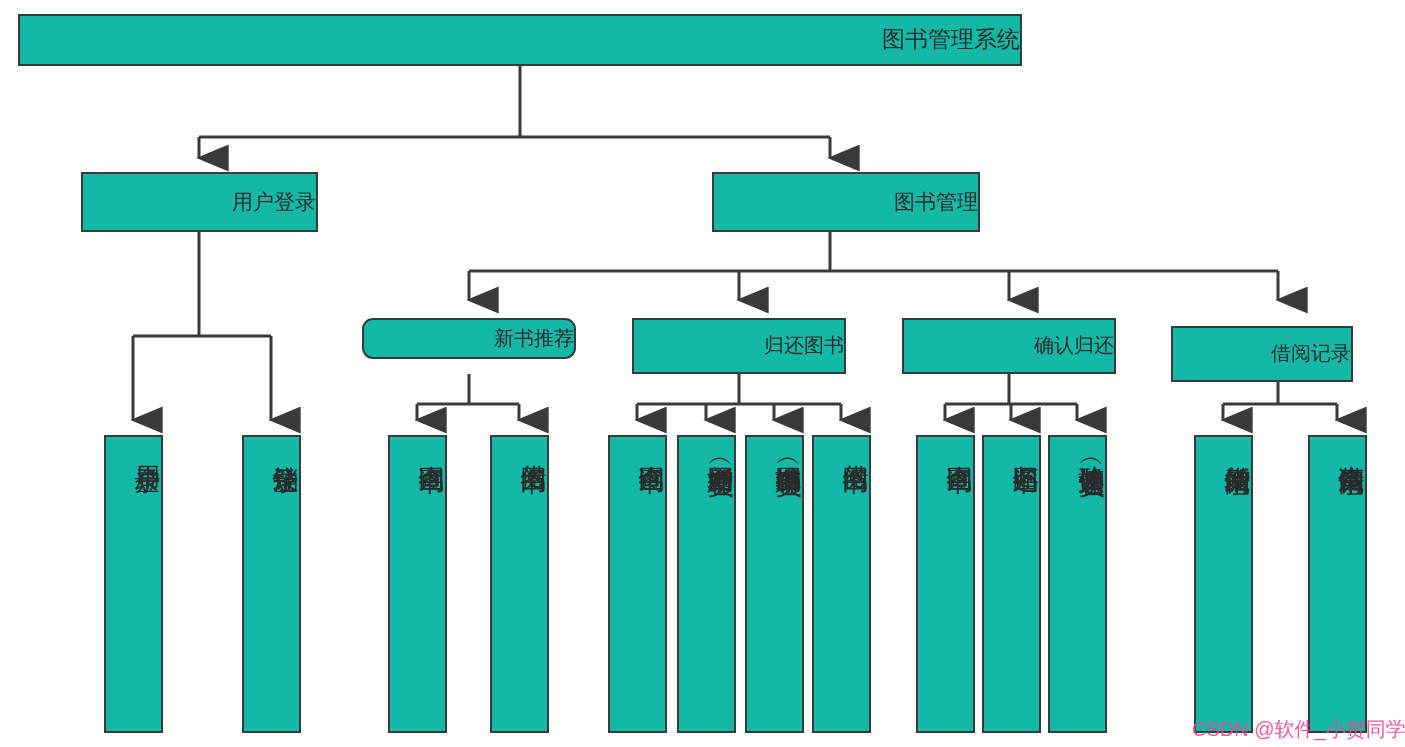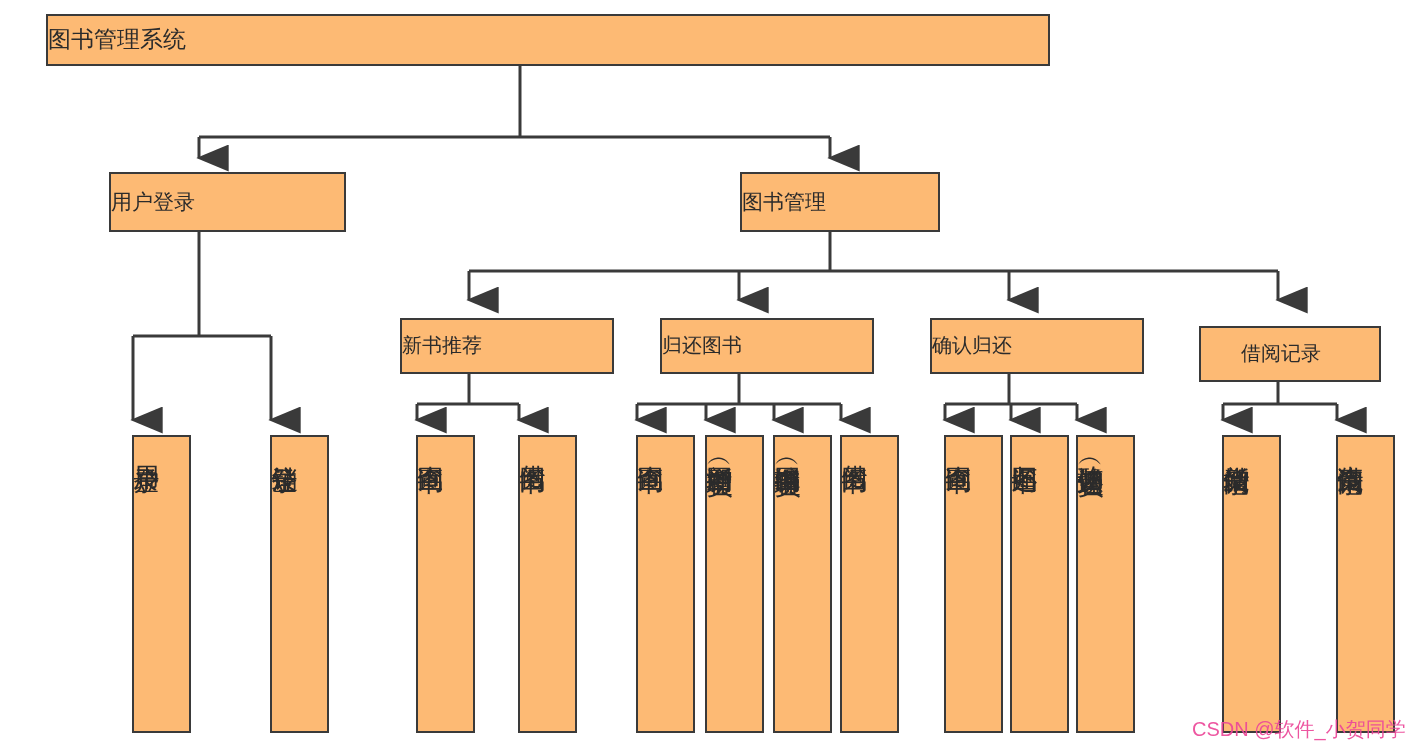--- a/index.html
+++ b/index.html
@@ -21,27 +21,26 @@
     position: absolute;
     left: 0;
     top: 0;
     width: 1405px;
     height: 747px;
     pointer-events: none;
   }
   .node {
     position: absolute;
     box-sizing: border-box;
-    background: #fdba74;
+    background: #14b8a6;
     border: 2px solid #3a3a3a;
     display: flex;
     align-items: center;
-    justify-content: flex-start;
+    justify-content: flex-end;
     color: #2b2b2b;
-    margin-left: 28px;
   }
   .node-label {
     display: block;
     text-align: center;
     line-height: 1.18;
   }
   .node.root {
     font-size: 23px;
   }
   .node.level2 {
@@ -126,25 +125,25 @@
     </g>
   </svg>
 
   <div class="node root" style="left:18px; top:14px; width:1004px; height:52px;">
     <span class="node-label">图书管理系统</span>
   </div>
 
   <div class="node level2" style="left:81px; top:172px; width:237px; height:60px;">
     <span class="node-label">用户登录</span>
   </div>
-  <div class="node level2" style="left:712px; top:172px; width:200px; height:60px;">
+  <div class="node level2" style="left:712px; top:172px; width:268px; height:60px;">
     <span class="node-label">图书管理</span>
   </div>
 
-  <div class="node level3" style="left:372px; top:318px; width:214px; height:56px;">
+  <div class="node level3" style="left:362px; top:318px; width:214px; height:41px;border-radius:11px;">
     <span class="node-label">新书推荐</span>
   </div>
   <div class="node level3" style="left:632px; top:318px; width:214px; height:56px;">
     <span class="node-label">归还图书</span>
   </div>
   <div class="node level3" style="left:902px; top:318px; width:214px; height:56px;">
     <span class="node-label">确认归还</span>
   </div>
   <div class="node level3" style="left:1171px; top:326px; width:182px; height:56px;padding-left:40px;">
     <span class="node-label">借阅记录</span>

